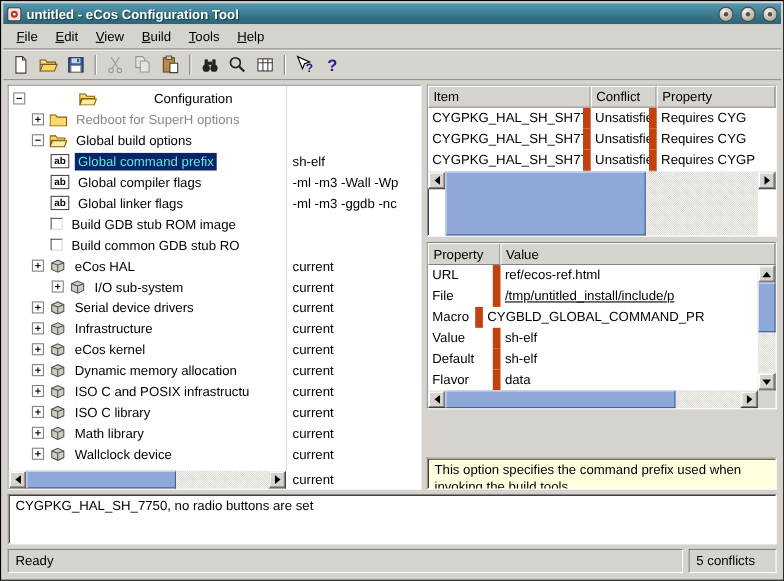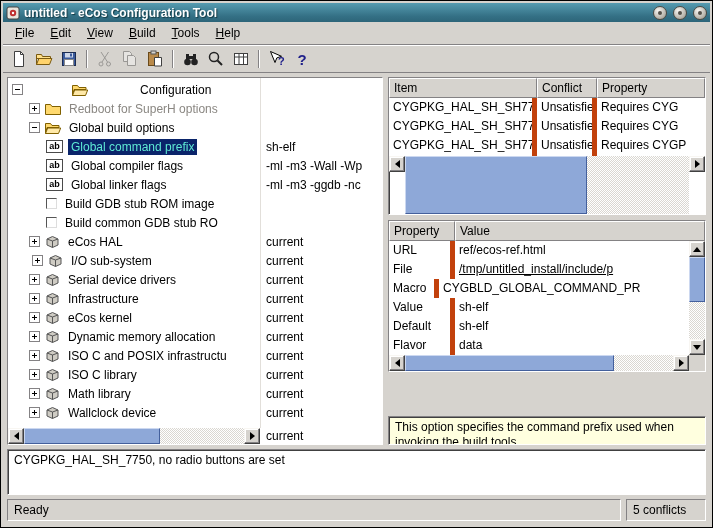--- a/index.html
+++ b/index.html
@@ -64,21 +64,21 @@
 
   
   .right-col { flex:1; min-width:0; display:flex; flex-direction:column; gap:5px; }
   .conflicts-pane { height:138px; flex:none; display:flex; flex-direction:column; }
   .props-pane { height:152px; flex:none; display:flex; flex-direction:column; }
   .grid-header { display:flex; height:20px; flex:none; background:#d6d3ce; }
   .gh-cell { border:1px solid; border-color:#fff #848284 #848284 #fff; padding:2px 4px;
              white-space:nowrap; overflow:hidden; background:#d6d3ce; }
   .grid-body { flex:1; min-height:0; overflow:hidden; background:#fff; }
   .g-row { display:flex; height:19px; line-height:19px; }
-  .g-cell { padding:0 4px; white-space:nowrap; overflow:hidden; border-right:5px solid #c2410c; }
+  .g-cell { padding:0 4px; white-space:nowrap; overflow:hidden; border-right:7px solid #c2410c; }
   .props-mid { flex:1; min-height:0; display:flex; }
   .props-rows { flex:1; min-width:0; overflow:hidden; background:#fff; }
   .props-bottom { height:16px; flex:none; display:flex; }
   .sb-corner { width:16px; height:16px; flex:none; background:#d6d3ce; }
 
   .desc-pane { flex:1; min-height:0; background:#ffffdf; padding:3px 6px; line-height:15px; overflow:hidden;margin-top:39px; }
 
   
   .scrollbar-h { height:16px; flex:none; display:flex; }
   .scrollbar-h.grow { flex:1; min-width:0; }
@@ -297,21 +297,21 @@
                 <svg width="15" height="13" viewBox="0 0 15 13">
                   <path d="M2 4l5.5-2.5L13 4v6l-5.5 2.5L2 10z" fill="#cfccc4" stroke="#555" fill-rule="evenodd"></path>
                   <path d="M2 4l5.5 2v6.5M13 4L7.5 6" fill="none" stroke="#555"></path>
                 </svg>
               </span>
               <span class="tr-label-text">eCos HAL</span>
             </div>
             <div class="tr-value-cell">current</div>
           </div>
           <div class="tree-row">
-            <div class="tr-label-cell" style="padding-left: 24px;">
+            <div class="tr-label-cell" style="padding-left: 39px;">
               <span class="exp plus"></span>
               <span class="ico">
                 <svg width="15" height="13" viewBox="0 0 15 13">
                   <path d="M2 4l5.5-2.5L13 4v6l-5.5 2.5L2 10z" fill="#cfccc4" stroke="#555" fill-rule="evenodd"></path>
                   <path d="M2 4l5.5 2v6.5M13 4L7.5 6" fill="none" stroke="#555"></path>
                 </svg>
               </span>
               <span class="tr-label-text">I/O sub-system</span>
             </div>
             <div class="tr-value-cell">current</div>

